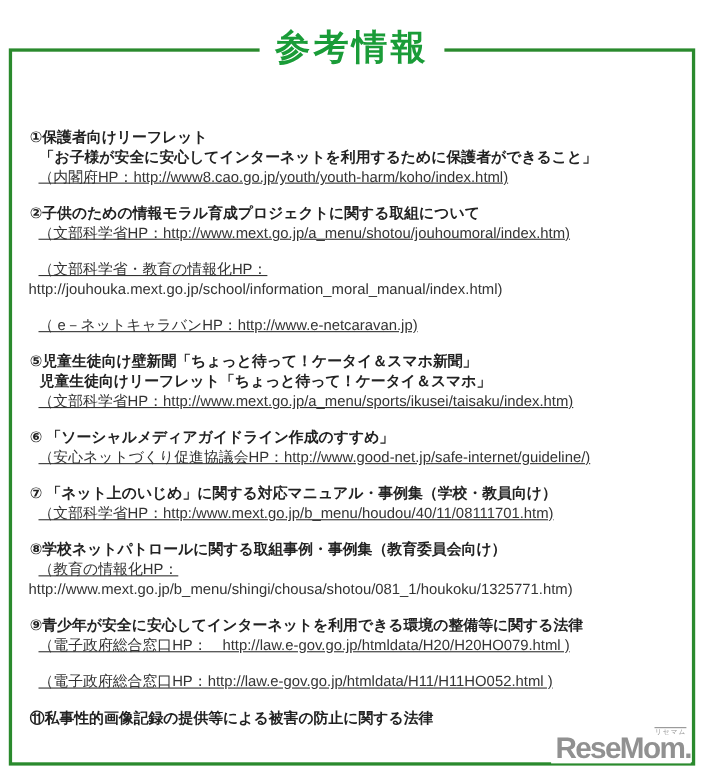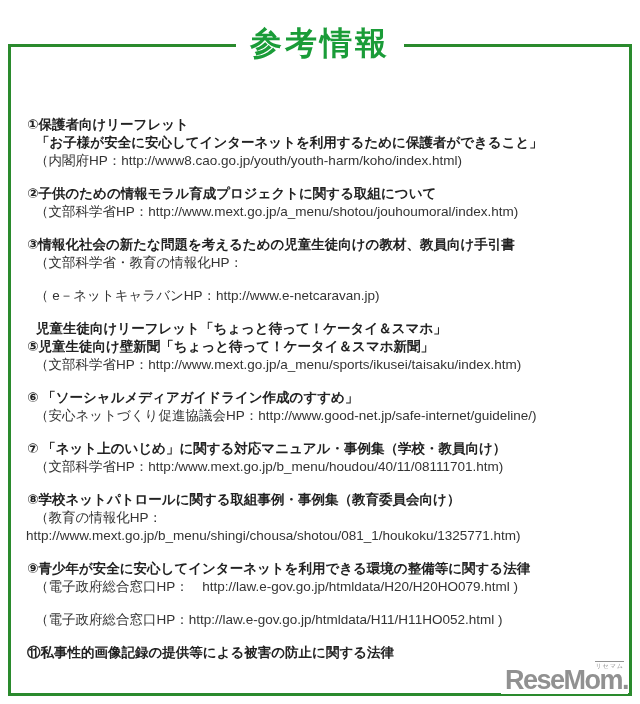--- a/index.html
+++ b/index.html
@@ -46,21 +46,21 @@
     overflow:hidden;
   }
   .item{margin-bottom:15px;}
   .line{
     font-size:13.5px;
     line-height:18px;
     white-space:nowrap;
   }
   .line.title{font-weight:bold;color:#222222;padding-left:1px;}
   .line.subtitle{font-weight:bold;color:#222222;padding-left:10px;}
-  .line.source{font-weight:normal;padding-left:9px;}
+  .line.source{font-weight:normal;padding-left:9px;text-decoration:underline;}
   .line.urlwrap{font-weight:normal;padding-left:0;}
   .logo{
     position:absolute;
     right:12px;bottom:10px;
     background:#ffffff;
     padding-left:4px;
     z-index:3;
     line-height:1;
   }
   .logo-text{
@@ -89,29 +89,29 @@
       <div class="item">
         <div class="line title">①保護者向けリーフレット</div>
         <div class="line subtitle">「お子様が安全に安心してインターネットを利用するために保護者ができること」</div>
         <div class="line source">（内閣府HP：http://www8.cao.go.jp/youth/youth-harm/koho/index.html)</div>
       </div>
       <div class="item">
         <div class="line title">②子供のための情報モラル育成プロジェクトに関する取組について</div>
         <div class="line source">（文部科学省HP：http://www.mext.go.jp/a_menu/shotou/jouhoumoral/index.htm)</div>
       </div>
       <div class="item">
-        <div class="line title">③情報化社会の新たな問題を考えるための児童生徒向けの教材、教員向け手引書</div>
         <div class="line source">（文部科学省・教育の情報化HP：</div>
+        <div class="line urlwrap">http://jouhouka.mext.go.jp/school/information_moral_manual/index.html)</div>
       </div>
       <div class="item">
         <div class="line source">（ e－ネットキャラバンHP：http://www.e-netcaravan.jp)</div>
       </div>
       <div class="item">
+        <div class="line title">⑤児童生徒向け壁新聞「ちょっと待って！ケータイ＆スマホ新聞」</div>
         <div class="line subtitle">児童生徒向けリーフレット「ちょっと待って！ケータイ＆スマホ」</div>
-        <div class="line title">⑤児童生徒向け壁新聞「ちょっと待って！ケータイ＆スマホ新聞」</div>
         <div class="line source">（文部科学省HP：http://www.mext.go.jp/a_menu/sports/ikusei/taisaku/index.htm)</div>
       </div>
       <div class="item">
         <div class="line title">⑥ 「ソーシャルメディアガイドライン作成のすすめ」</div>
         <div class="line source">（安心ネットづくり促進協議会HP：http://www.good-net.jp/safe-internet/guideline/)</div>
       </div>
       <div class="item">
         <div class="line title">⑦ 「ネット上のいじめ」に関する対応マニュアル・事例集（学校・教員向け）</div>
         <div class="line source">（文部科学省HP：http:/www.mext.go.jp/b_menu/houdou/40/11/08111701.htm)</div>
       </div>

